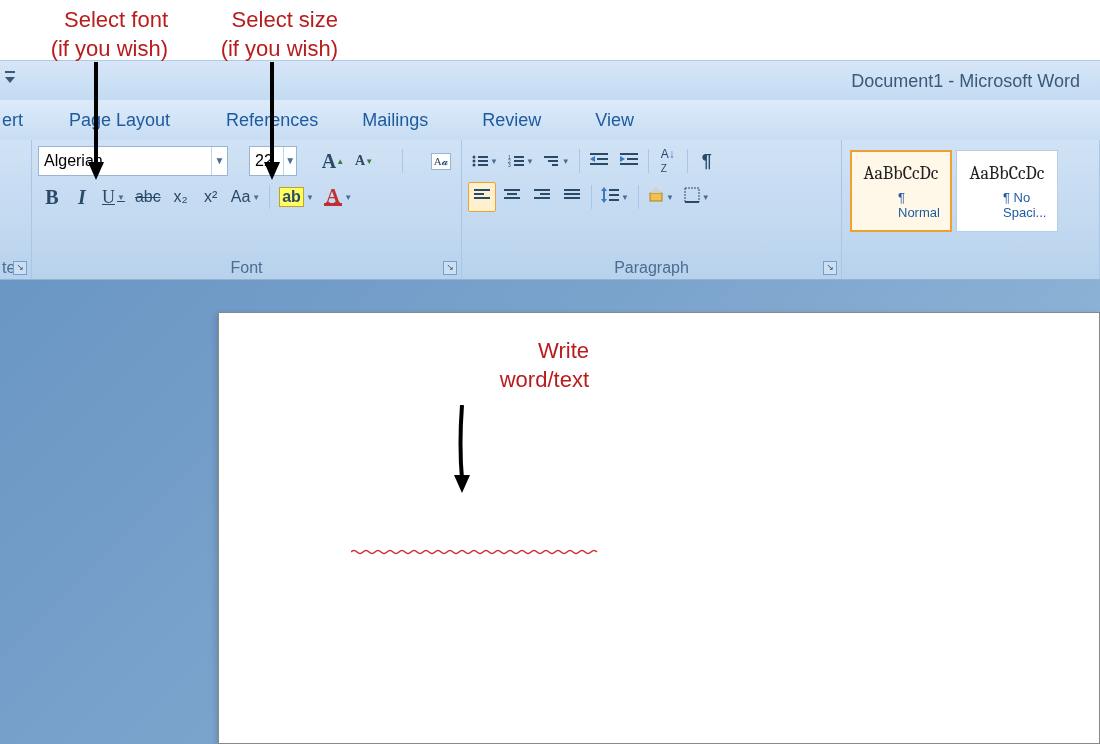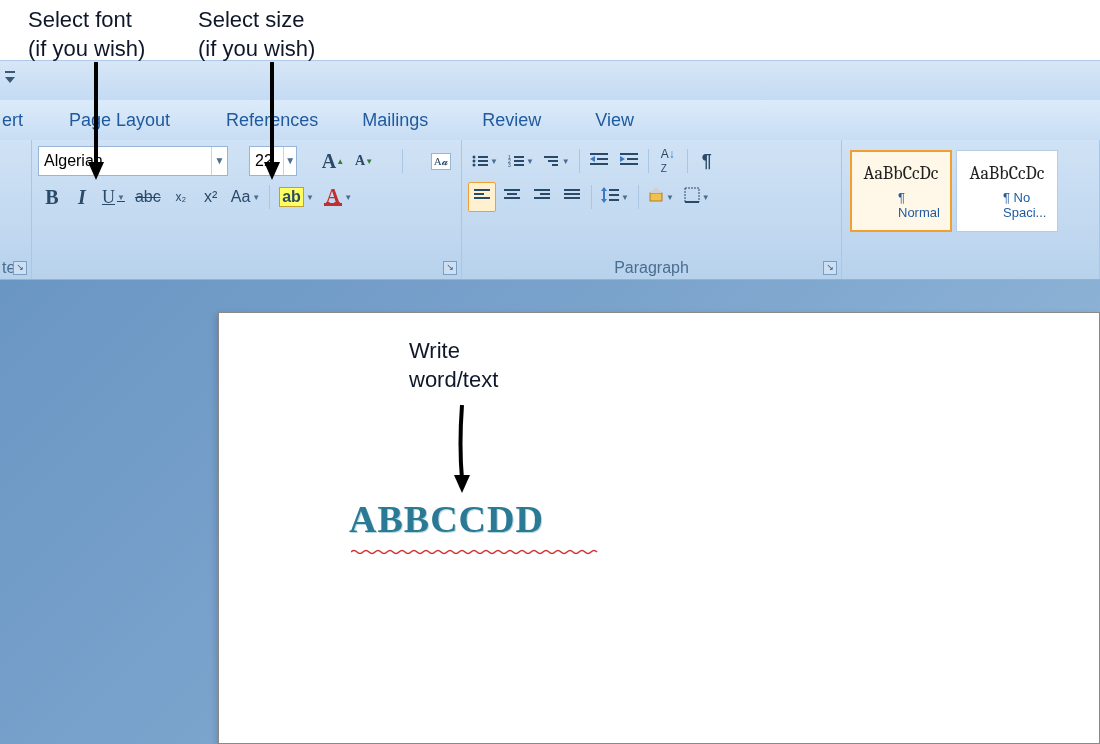--- a/index.html
+++ b/index.html
@@ -9,22 +9,22 @@
       width: 1100px;
       height: 744px;
       overflow: hidden;
       position: relative;
     }
     .annotation {
       position: absolute;
       font-family: "Segoe UI", sans-serif;
       font-size: 22px;
       font-weight: 500;
-      color: #0f172a;
-      text-align: left;
+      color: #b91c1c;
+      text-align: right;
       line-height: 1.3;
       z-index: 100;
     }
     .arrow {
       position: absolute;
       z-index: 100;
     }
     .titlebar {
       position: absolute;
       top: 60px;
@@ -160,21 +160,21 @@
     .font-row2 {
       display: flex;
       gap: 2px;
       align-items: center;
       margin-top: 6px;
     }
     .bold { font-weight: bold; font-family: "Times New Roman", serif; font-size:20px;}
     .italic { font-style: italic; font-family: "Times New Roman", serif; font-size:20px; font-weight:bold;}
     .underline { text-decoration: underline; font-family: "Times New Roman", serif; font-size:18px;}
     .strike { text-decoration: line-through; }
-    .subscript { font-size:12px;}
+    .subscript { font-size:16px;}
     .superscript { font-size:16px;}
     .para-row1, .para-row2 {
       display: flex;
       gap: 2px;
       align-items: center;
     }
     .para-row1 { margin-bottom: 6px; }
     .divider-v {
       width: 1px;
       height: 24px;
@@ -298,20 +298,21 @@
 <svg class="arrow" style="left:262px; top:62px;" width="20" height="120">
   <line x1="10" y1="0" x2="10" y2="104" stroke="#000" stroke-width="4"></line>
   <polygon points="10,118 2,100 18,100" fill="#000"></polygon>
 </svg>
 
 <div class="titlebar">
   <svg class="titlebar-qat" viewBox="0 0 12 18">
     <rect x="1" y="2" width="10" height="2" fill="#3a5a7a"></rect>
     <polygon points="1,8 11,8 6,14" fill="#3a5a7a"></polygon>
   </svg>
+  <div class="titlebar-text">Document1 - Microsoft Word</div>
 </div>
 
 <div class="menubar">
   <div class="menu-item">ert</div>
   <div class="menu-item" style="margin-left:18px;">Page Layout</div>
   <div class="menu-item" style="margin-left:40px;">References</div>
   <div class="menu-item" style="margin-left:28px;">Mailings</div>
   <div class="menu-item" style="margin-left:38px;">Review</div>
   <div class="menu-item" style="margin-left:38px;">View</div>
 </div>
@@ -365,20 +366,21 @@
       <div class="divider-v"></div>
       <div class="btn">
           <span class="highlight-sample">ab</span>
           <span class="dd-sm">▼</span>
         </div>
       <div class="btn">
           <span class="fontcolor-sample">A</span>
           <span class="dd-sm">▼</span>
         </div>
     </div>
+    <div class="ribbon-group-label">Font</div>
     <div class="dialog-launcher">↘</div>
   </div>
 
   <div class="ribbon-group para-group">
     <div class="para-row1">
       <div class="btn">
         <span class="list-icon">
           <svg width="16" height="14">
               <circle cx="2" cy="3" r="1.5" fill="#2a4a6a"></circle>
               <rect x="6" y="2" width="10" height="2" fill="#2a4a6a"></rect>
@@ -516,20 +518,19 @@
   <div class="page">
 
     <div class="annotation" style="left:190px; top:24px; width:180px;">
       <span>Write</span><br>
       <span>word/text</span>
     </div>
     <svg class="arrow" style="left:228px; top:92px;" width="30" height="90">
       <path d="M 15 0 Q 12 40 15 74" stroke="#000" stroke-width="4" fill="none"></path>
       <polygon points="15,88 7,70 23,70" fill="#000"></polygon>
     </svg>
-    <div class="doc-text">ABBCCDD</div>
     <div class="squiggle">
       <svg viewBox="0 0 250 6" preserveAspectRatio="none">
         <path d="M0 3 Q 3 0 6 3 T 12 3 T 18 3 T 24 3 T 30 3 T 36 3 T 42 3 T 48 3 T 54 3 T 60 3 T 66 3 T 72 3 T 78 3 T 84 3 T 90 3 T 96 3 T 102 3 T 108 3 T 114 3 T 120 3 T 126 3 T 132 3 T 138 3 T 144 3 T 150 3 T 156 3 T 162 3 T 168 3 T 174 3 T 180 3 T 186 3 T 192 3 T 198 3 T 204 3 T 210 3 T 216 3 T 222 3 T 228 3 T 234 3 T 240 3 T 246 3" stroke="#d03030" stroke-width="1.5" fill="none"></path>
       </svg>
     </div>
   </div>
 </div>
 
 </body></html>

